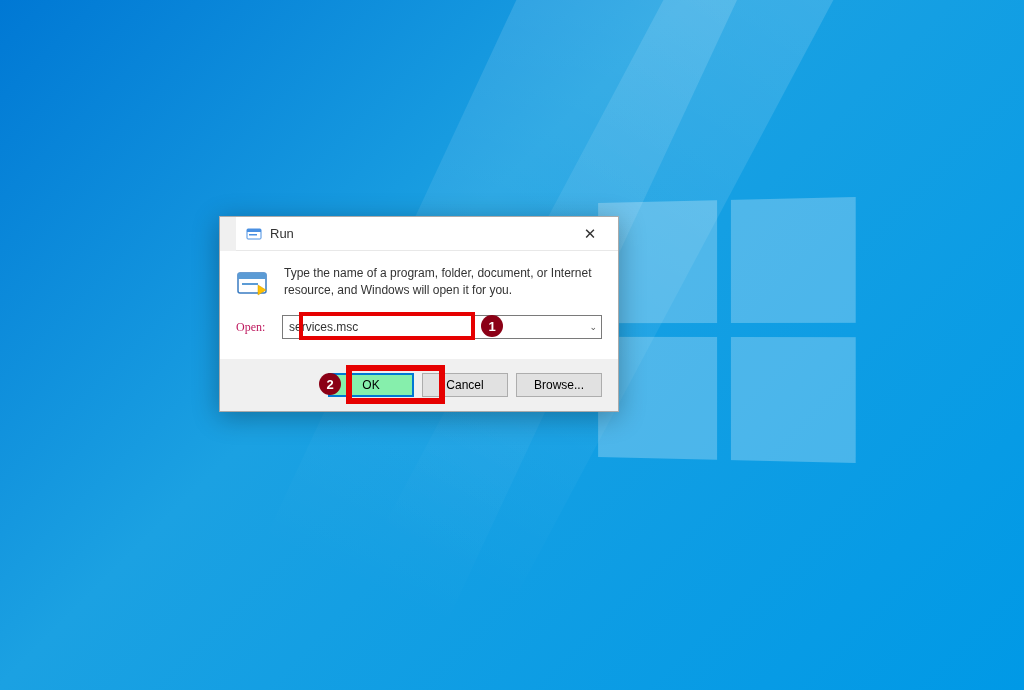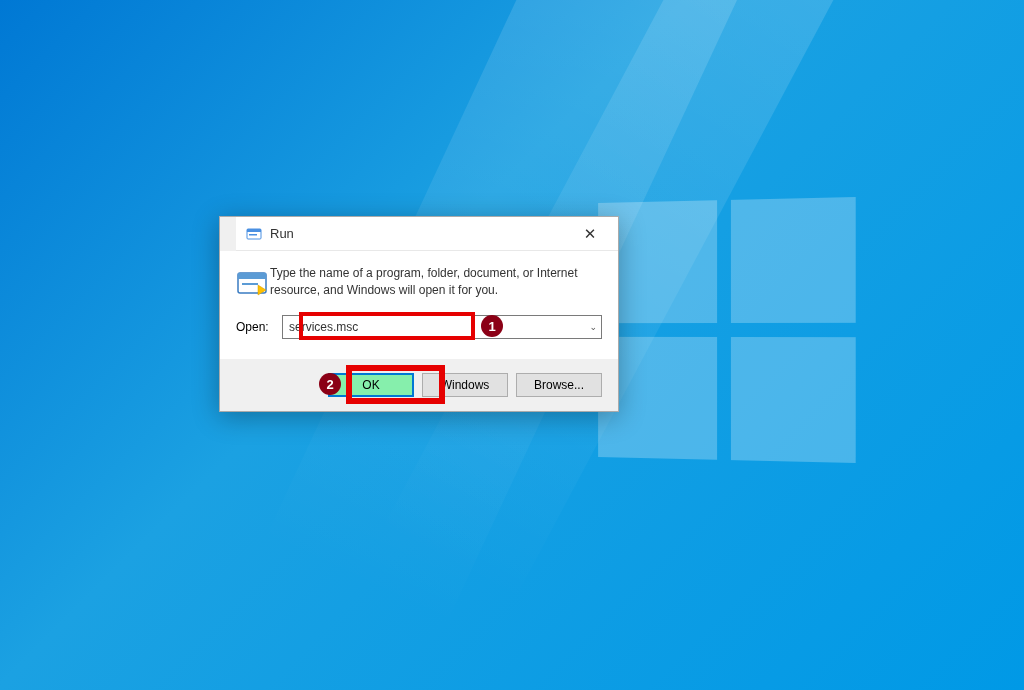--- a/index.html
+++ b/index.html
@@ -84,20 +84,21 @@
     }
     
     .dialog-body {
       background: #fff;
       padding: 14px 16px 20px 16px;
     }
     
     .body-row1 {
       display: flex;
       align-items: flex-end;
+      gap: 14px;
       margin-bottom: 16px;
     }
     .run-icon {
       width: 34px;
       height: 34px;
       flex-shrink: 0;
       position: relative;
       top: 2px;
     }
     .description {
@@ -107,22 +108,23 @@
     }
     
     .body-row2 {
       display: flex;
       align-items: center;
       gap: 10px;
       position: relative;
     }
     .open-label {
       font-size: 12px;
-      color: #000000;
+      color: #be185d;
       width: 36px;
+      font-family: Liberation Serif, serif;
     }
     .combo-wrapper {
       flex: 1;
       position: relative;
     }
     .combo-input {
       width: 100%;
       height: 24px;
       border: 1px solid #7a7a7a;
       padding: 0 22px 0 6px;
@@ -243,19 +245,19 @@
         <input class="combo-input" type="text" value="services.msc" style="">
         <span class="combo-arrow">⌄</span>
       </div>
       <div class="highlight-red hl-input"></div>
       <div class="badge badge1">1</div>
     </div>
   </div>
 
   <div class="dialog-footer" style="position:relative;">
     <button class="dlg-btn default">OK</button>
-    <button class="dlg-btn">Windows</button>
+    <button class="dlg-btn">Cancel</button>
     <button class="dlg-btn">Browse...</button>
     <div class="hl-ok"></div>
     <div class="badge badge2">2</div>
   </div>
 
 </div>
 
 </body></html>

